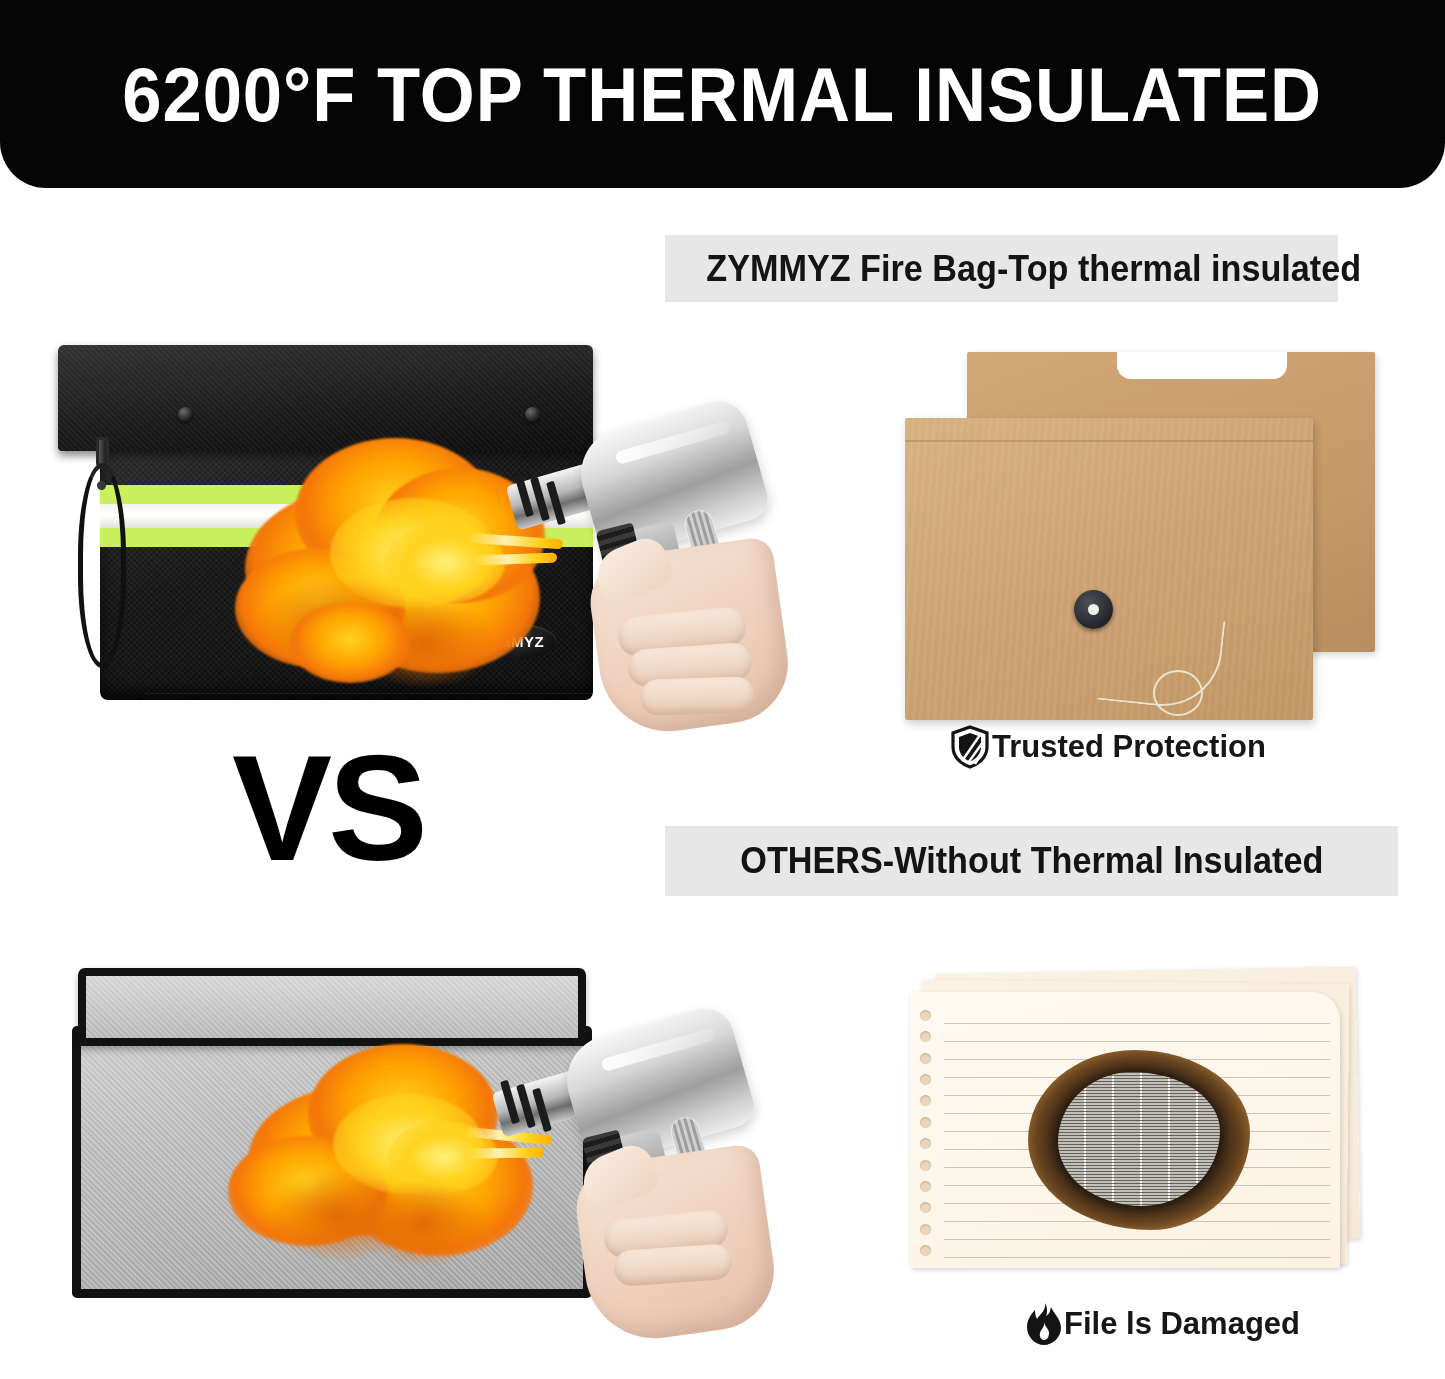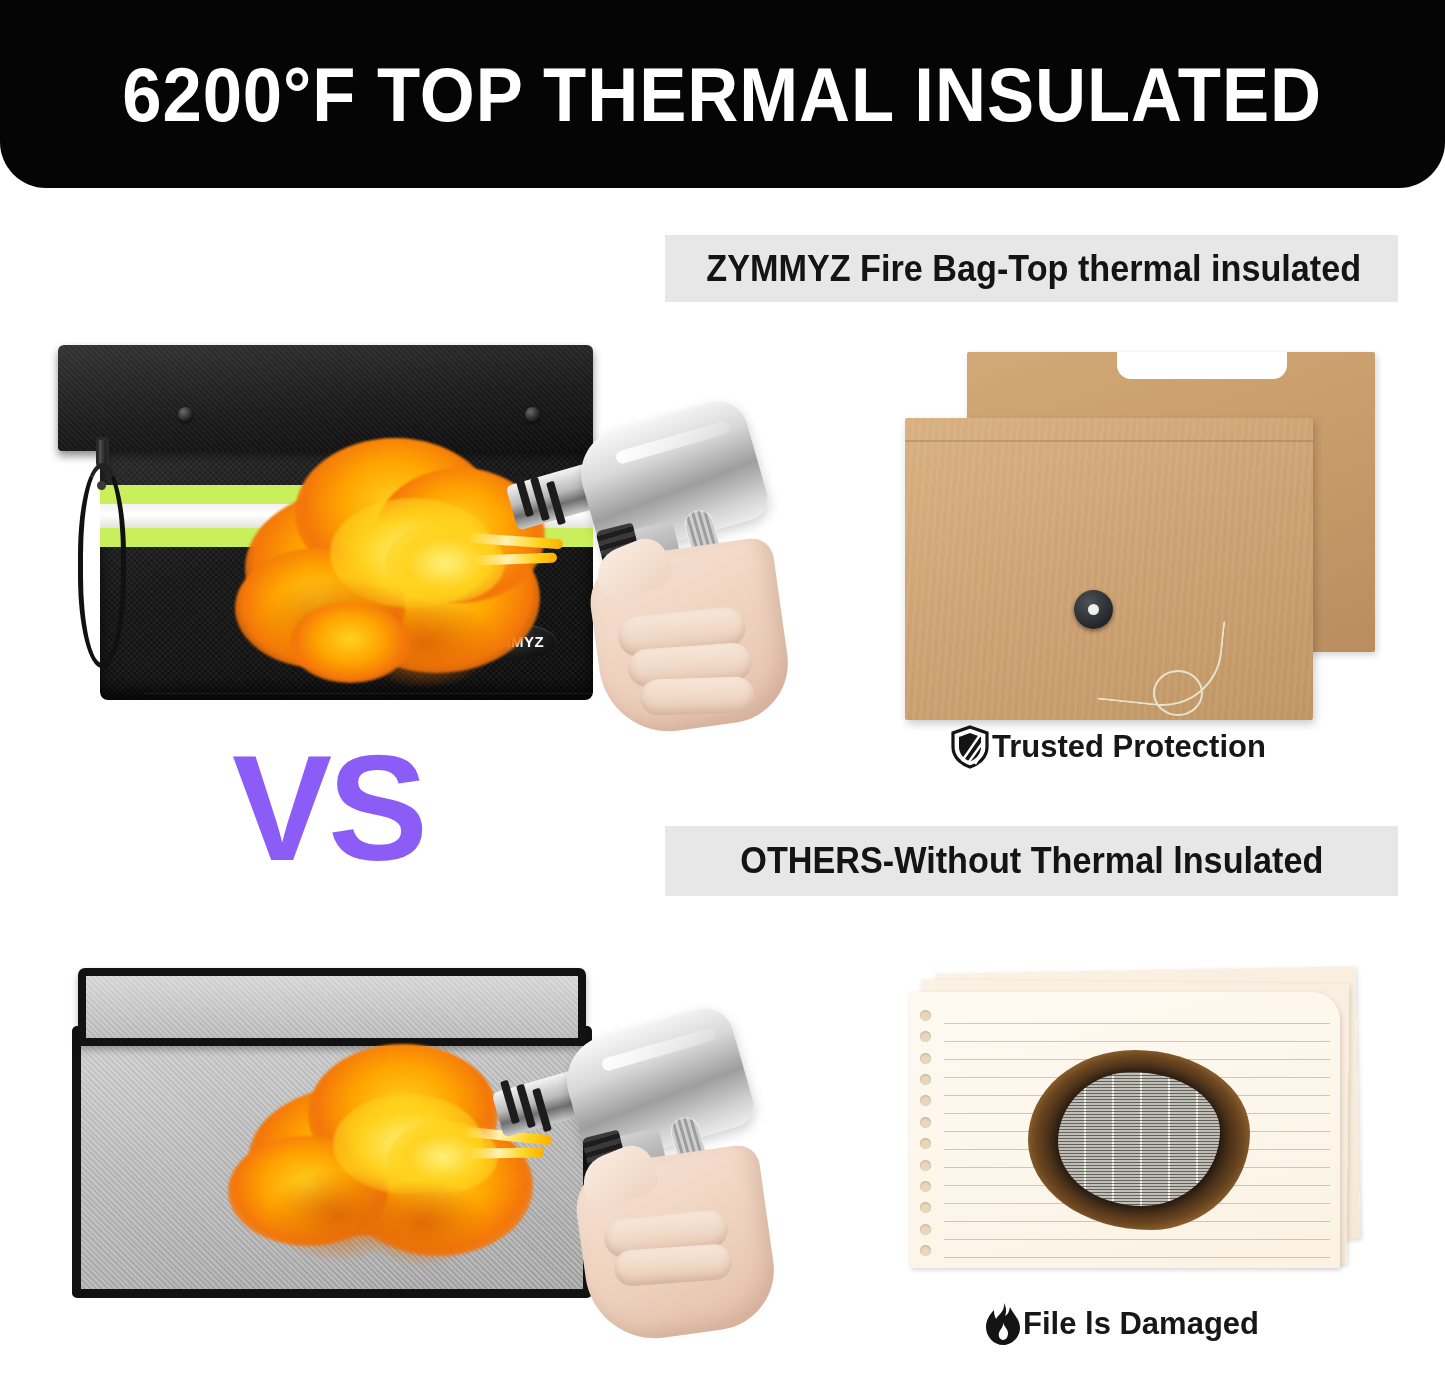--- a/index.html
+++ b/index.html
@@ -24,27 +24,27 @@
   
   .label-banner{
     position:absolute; background:#e7e7e7;
     display:flex; align-items:center;
   }
   .label-banner span{
     font-size:36px; font-weight:bold; color:#141414;
     transform:scaleX(.95); white-space:nowrap;
     font-family:"Liberation Sans Narrow","Liberation Sans", sans-serif;
   }
-  #banner-top{ left:665px; top:235px; width:733px; height:67px; padding-left:24px; }
+  #banner-top{ left:665px; top:235px; width:673px; height:67px; padding-left:24px; }
   #banner-bottom{ left:665px; top:826px; width:733px; height:70px; padding-left:60px; }
 
   
   .vs-text{
     position:absolute; left:232px; top:722px;
-    font-size:150px; font-weight:bold; color:#8b5cf6; letter-spacing:-4px;
+    font-size:150px; font-weight:bold; color:#000000; letter-spacing:-4px;
     font-family:"Liberation Sans", sans-serif;
   }
 
   
   .bag{ position:absolute; }
   #black-bag{ left:58px; top:345px; width:535px; height:355px; }
 
   .bag-body{
     position:absolute; left:42px; top:92px; width:493px; height:263px;
     background:
@@ -310,21 +310,21 @@
 
   
   .caption{
     position:absolute; display:flex; align-items:center; gap:2px;
   }
   .caption span{
     font-size:31px; font-weight:bold; color:#171717;
     font-family:"Liberation Sans", sans-serif;
   }
   #caption-trusted{ left:950px; top:725px; }
-  #caption-damaged{ left:985px; top:1302px;text-align:right; }
+  #caption-damaged{ left:1026px; top:1302px;text-align:right; }
   .shield-icon svg, .flame-icon svg{ display:block; }
 </style>
 </head>
 <body>
 
 <div class="header-banner">
   <div class="header-title">6200°F TOP THERMAL INSULATED</div>
 </div>
 
 <div class="label-banner" id="banner-top">

